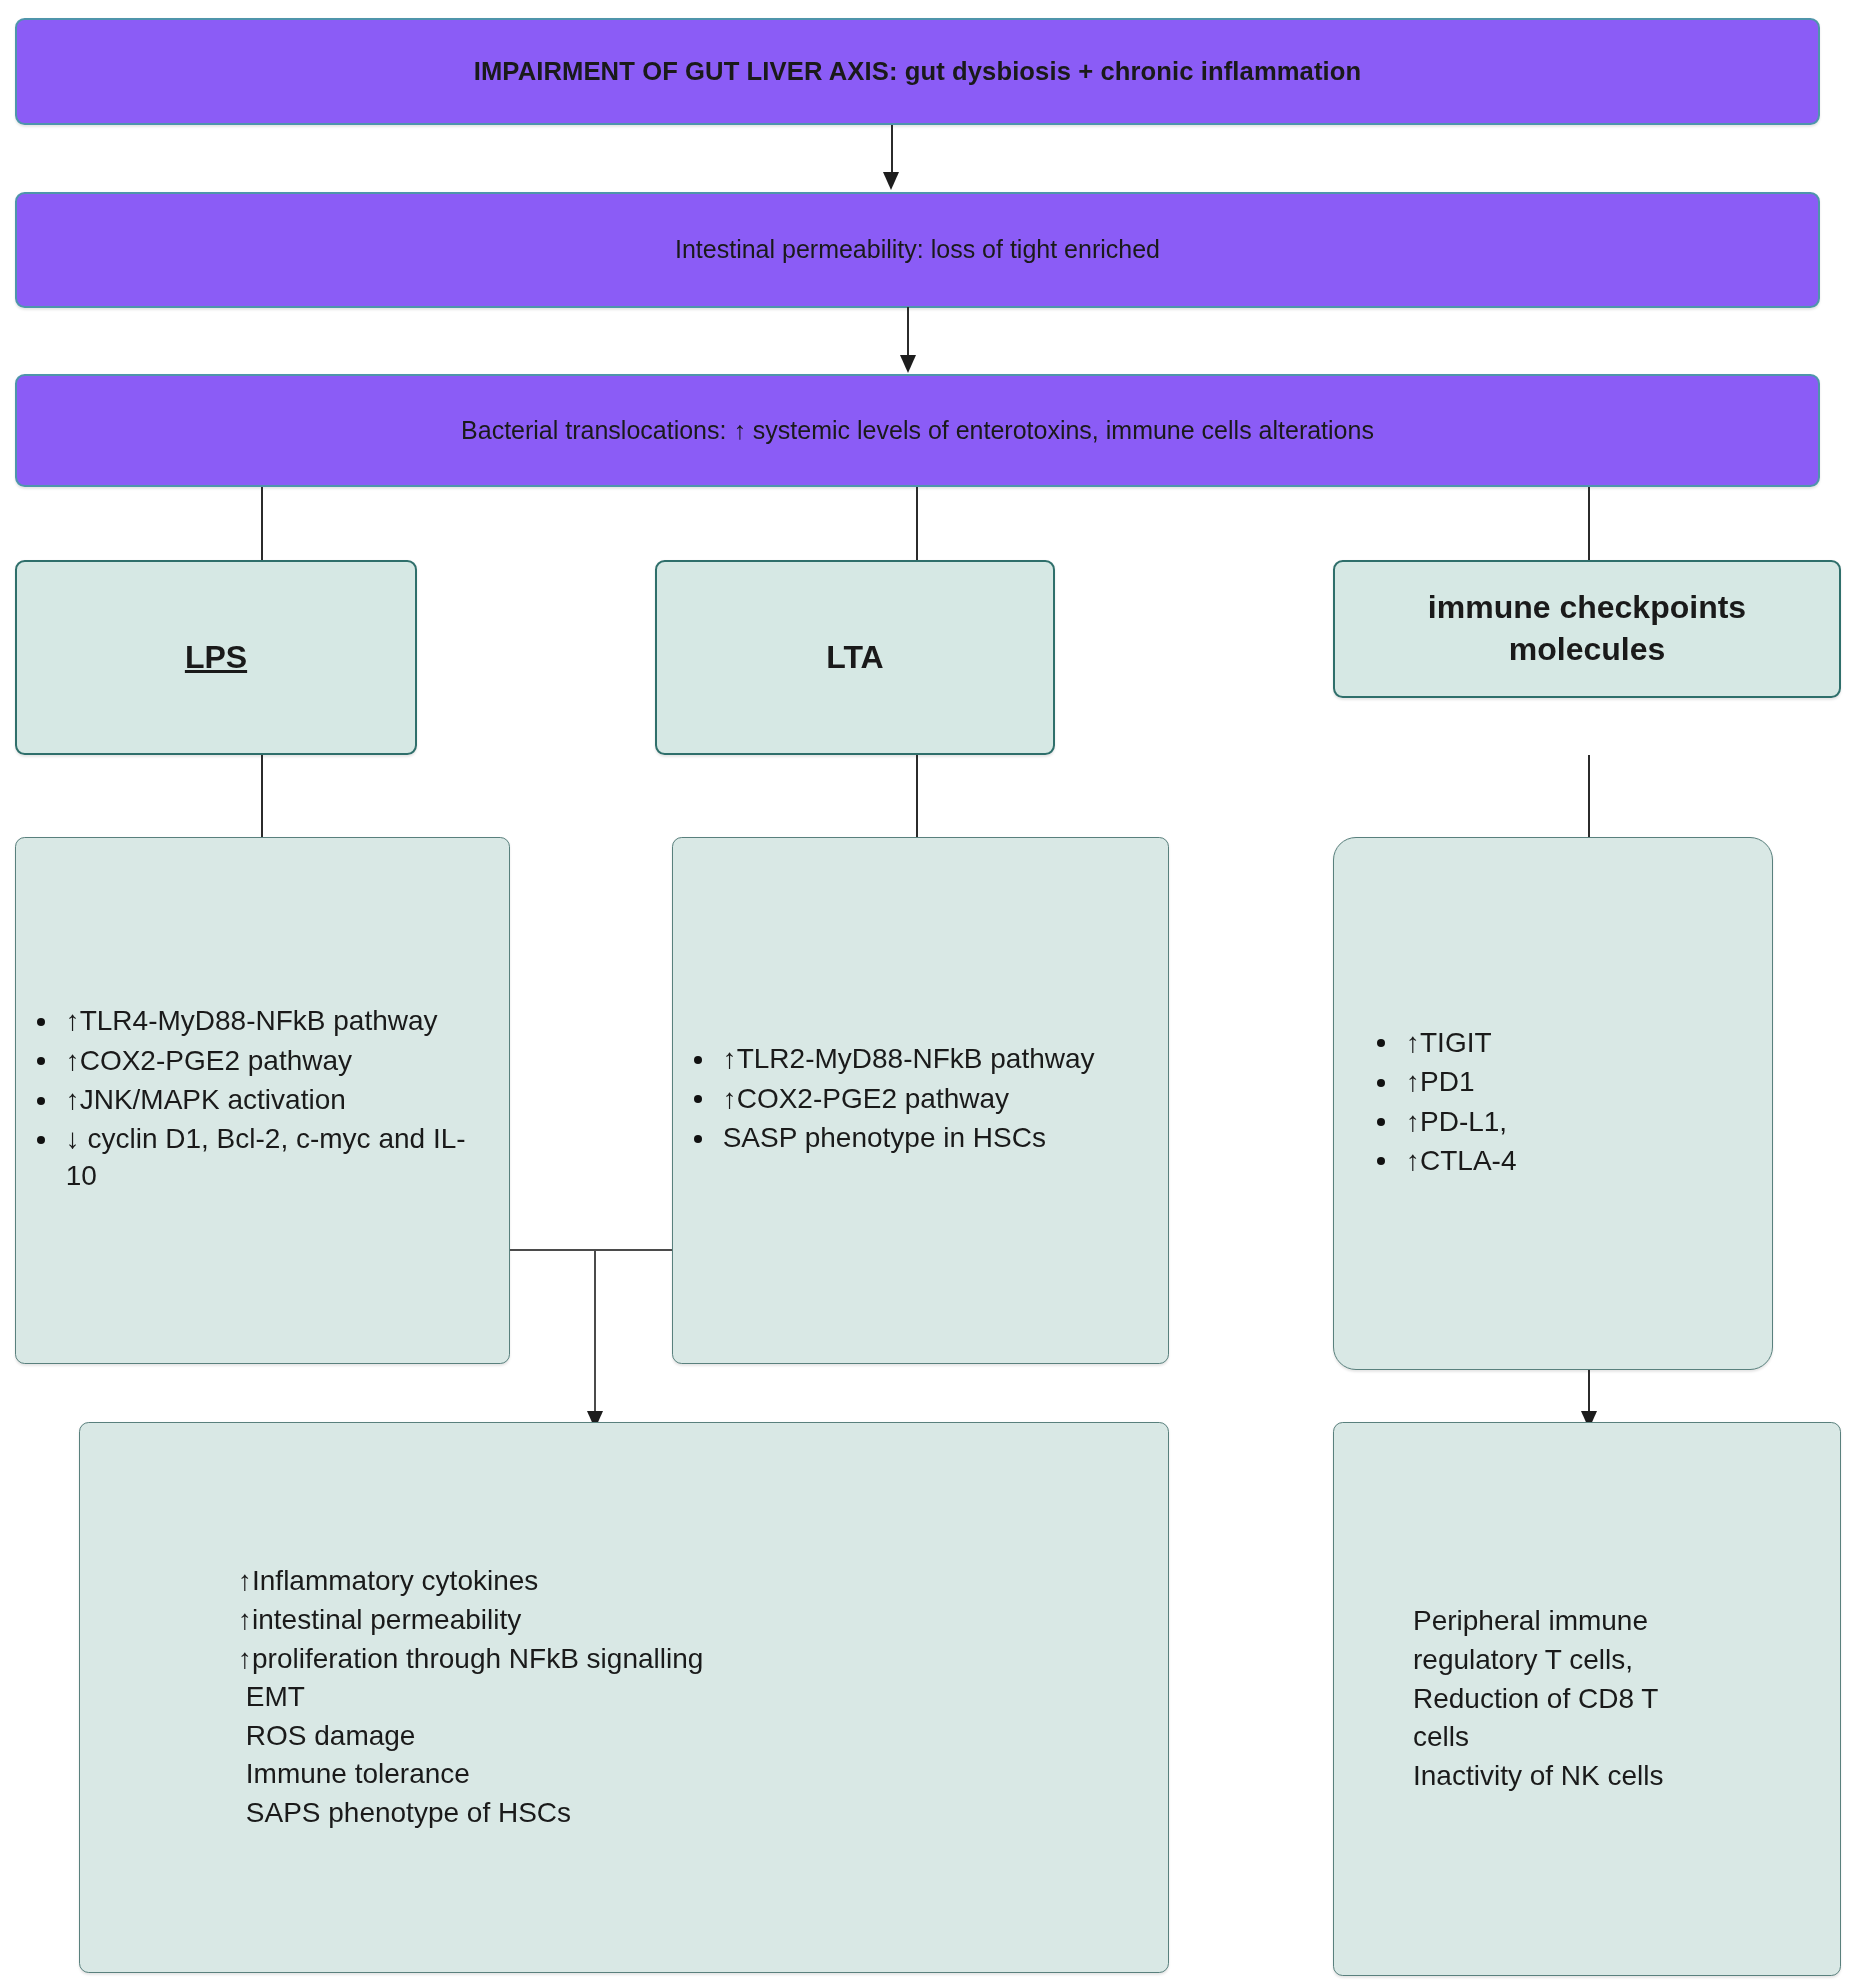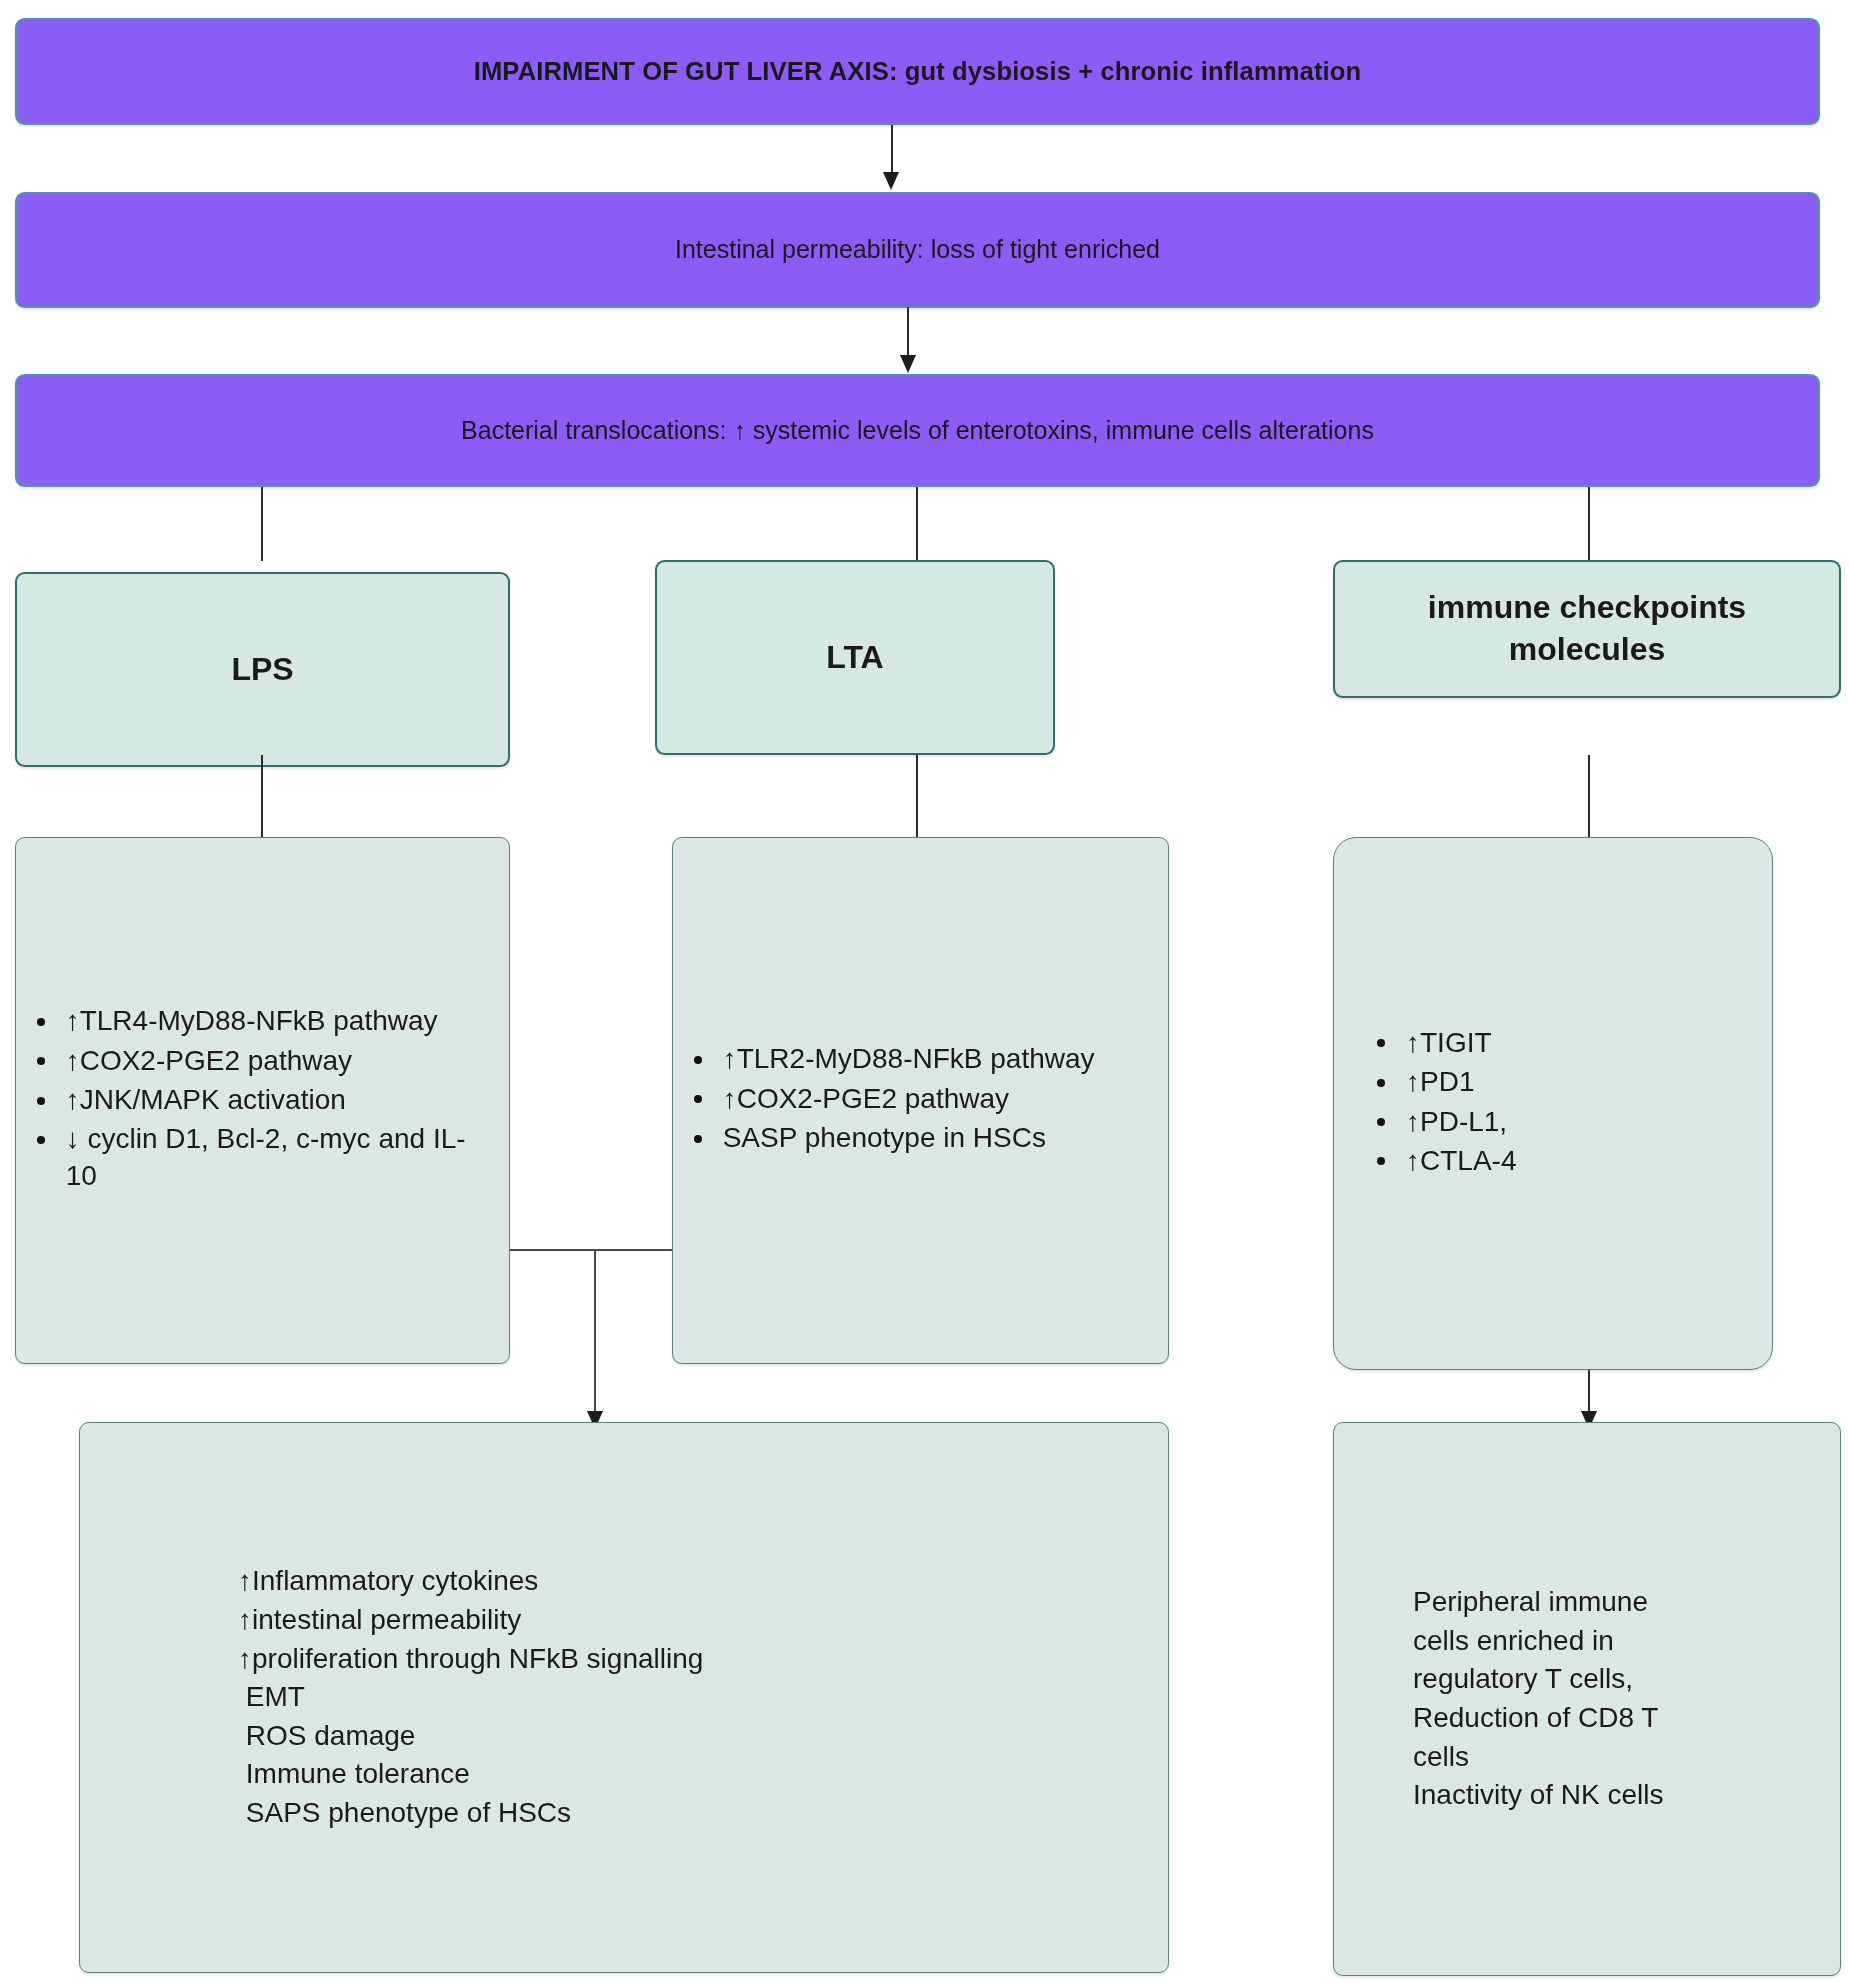--- a/index.html
+++ b/index.html
@@ -142,21 +142,21 @@
   <div class="arrowhead" style="left:900px; top:355px;"></div>
 
   <div class="box box-blue" style="left:15px; top:374px; width:1805px; height:113px;">
     <div class="mid-text">Bacterial translocations: ↑ systemic levels of enterotoxins, immune cells alterations</div>
   </div>
 
   <div class="vline" style="left:261px; top:487px; height:74px;"></div>
   <div class="vline" style="left:916px; top:487px; height:74px;"></div>
   <div class="vline" style="left:1588px; top:487px; height:74px;"></div>
 
-  <div class="box box-teal" style="left:15px; top:572px; width:495px; height:195px;">
+  <div class="box box-teal" style="left:15px; top:560px; width:402px; height:195px;text-decoration:underline;">
     <div class="node-title">LPS</div>
   </div>
 
   <div class="box box-teal" style="left:655px; top:560px; width:400px; height:195px;">
     <div class="node-title">LTA</div>
   </div>
 
   <div class="box box-teal" style="left:1333px; top:560px; width:508px; height:138px;">
     <div class="node-title" style="max-width:378px;">immune checkpoints molecules</div>
   </div>
@@ -196,17 +196,17 @@
   <div class="arrowhead" style="left:587px; top:1411px;"></div>
 
   <div class="vline" style="left:1588px; top:1370px; height:51px;"></div>
   <div class="arrowhead" style="left:1581px; top:1411px;"></div>
 
   <div class="box box-teal-soft" style="left:79px; top:1422px; width:1090px; height:551px; justify-content:flex-start;">
     <div class="plainlines inner-pad" id="outcomes-left" style="padding:0 24px 0 158px;"><div>↑Inflammatory cytokines</div><div>↑intestinal permeability</div><div>↑proliferation through NFkB signalling</div><div> EMT</div><div> ROS damage</div><div> Immune tolerance</div><div> SAPS phenotype of HSCs</div></div>
   </div>
 
   <div class="box box-teal-soft" style="left:1333px; top:1422px; width:508px; height:554px; justify-content:flex-start;">
-    <div class="plainlines inner-pad" id="outcomes-right" style="padding:0 18px 0 79px;"><div>Peripheral immune</div><div>cells enriched in</div><div>regulatory T cells,</div><div>Reduction of CD8 T</div><div>cells</div><div>Inactivity of NK cells</div></div>
+    <div class="plainlines inner-pad" id="outcomes-right" style="padding:0 18px 0 79px;"><div>Peripheral immune</div><div>regulatory T cells,</div><div>Reduction of CD8 T</div><div>cells</div><div>Inactivity of NK cells</div></div>
   </div>
 
 </div>
 
 
 </body></html>

